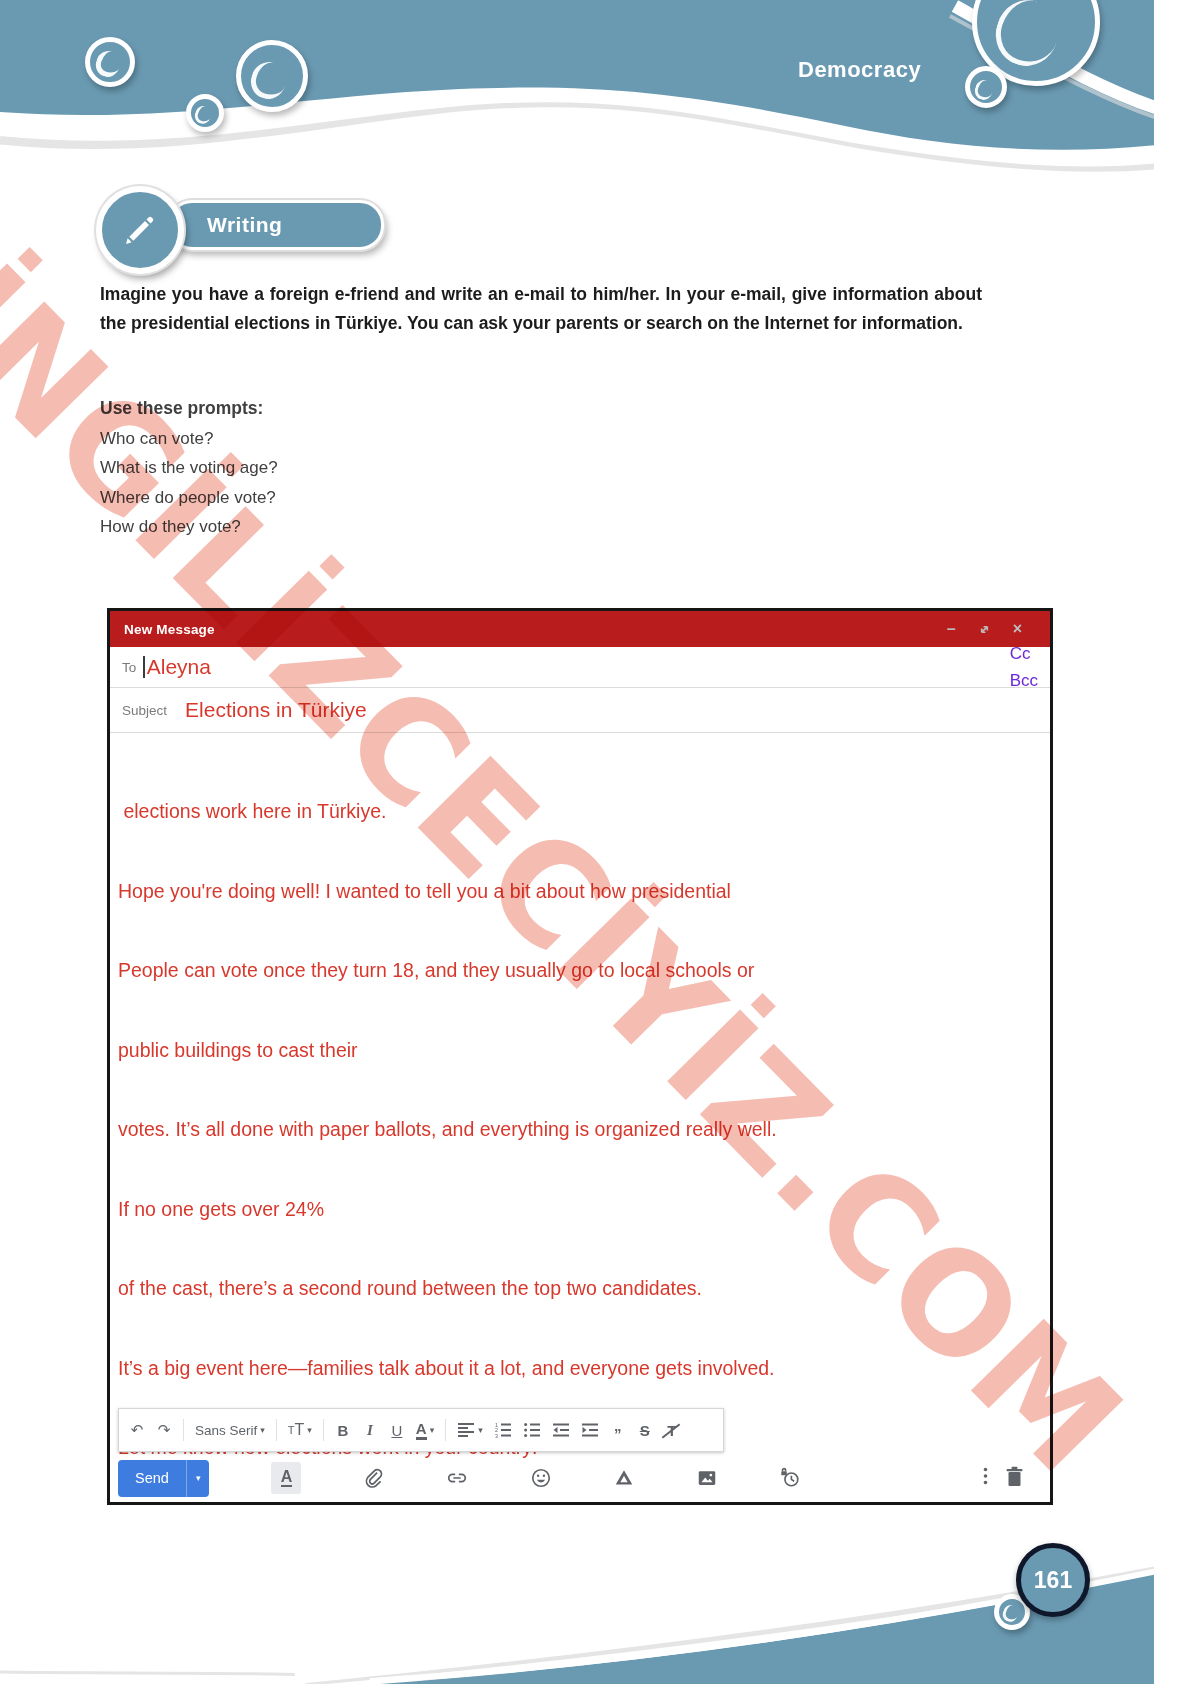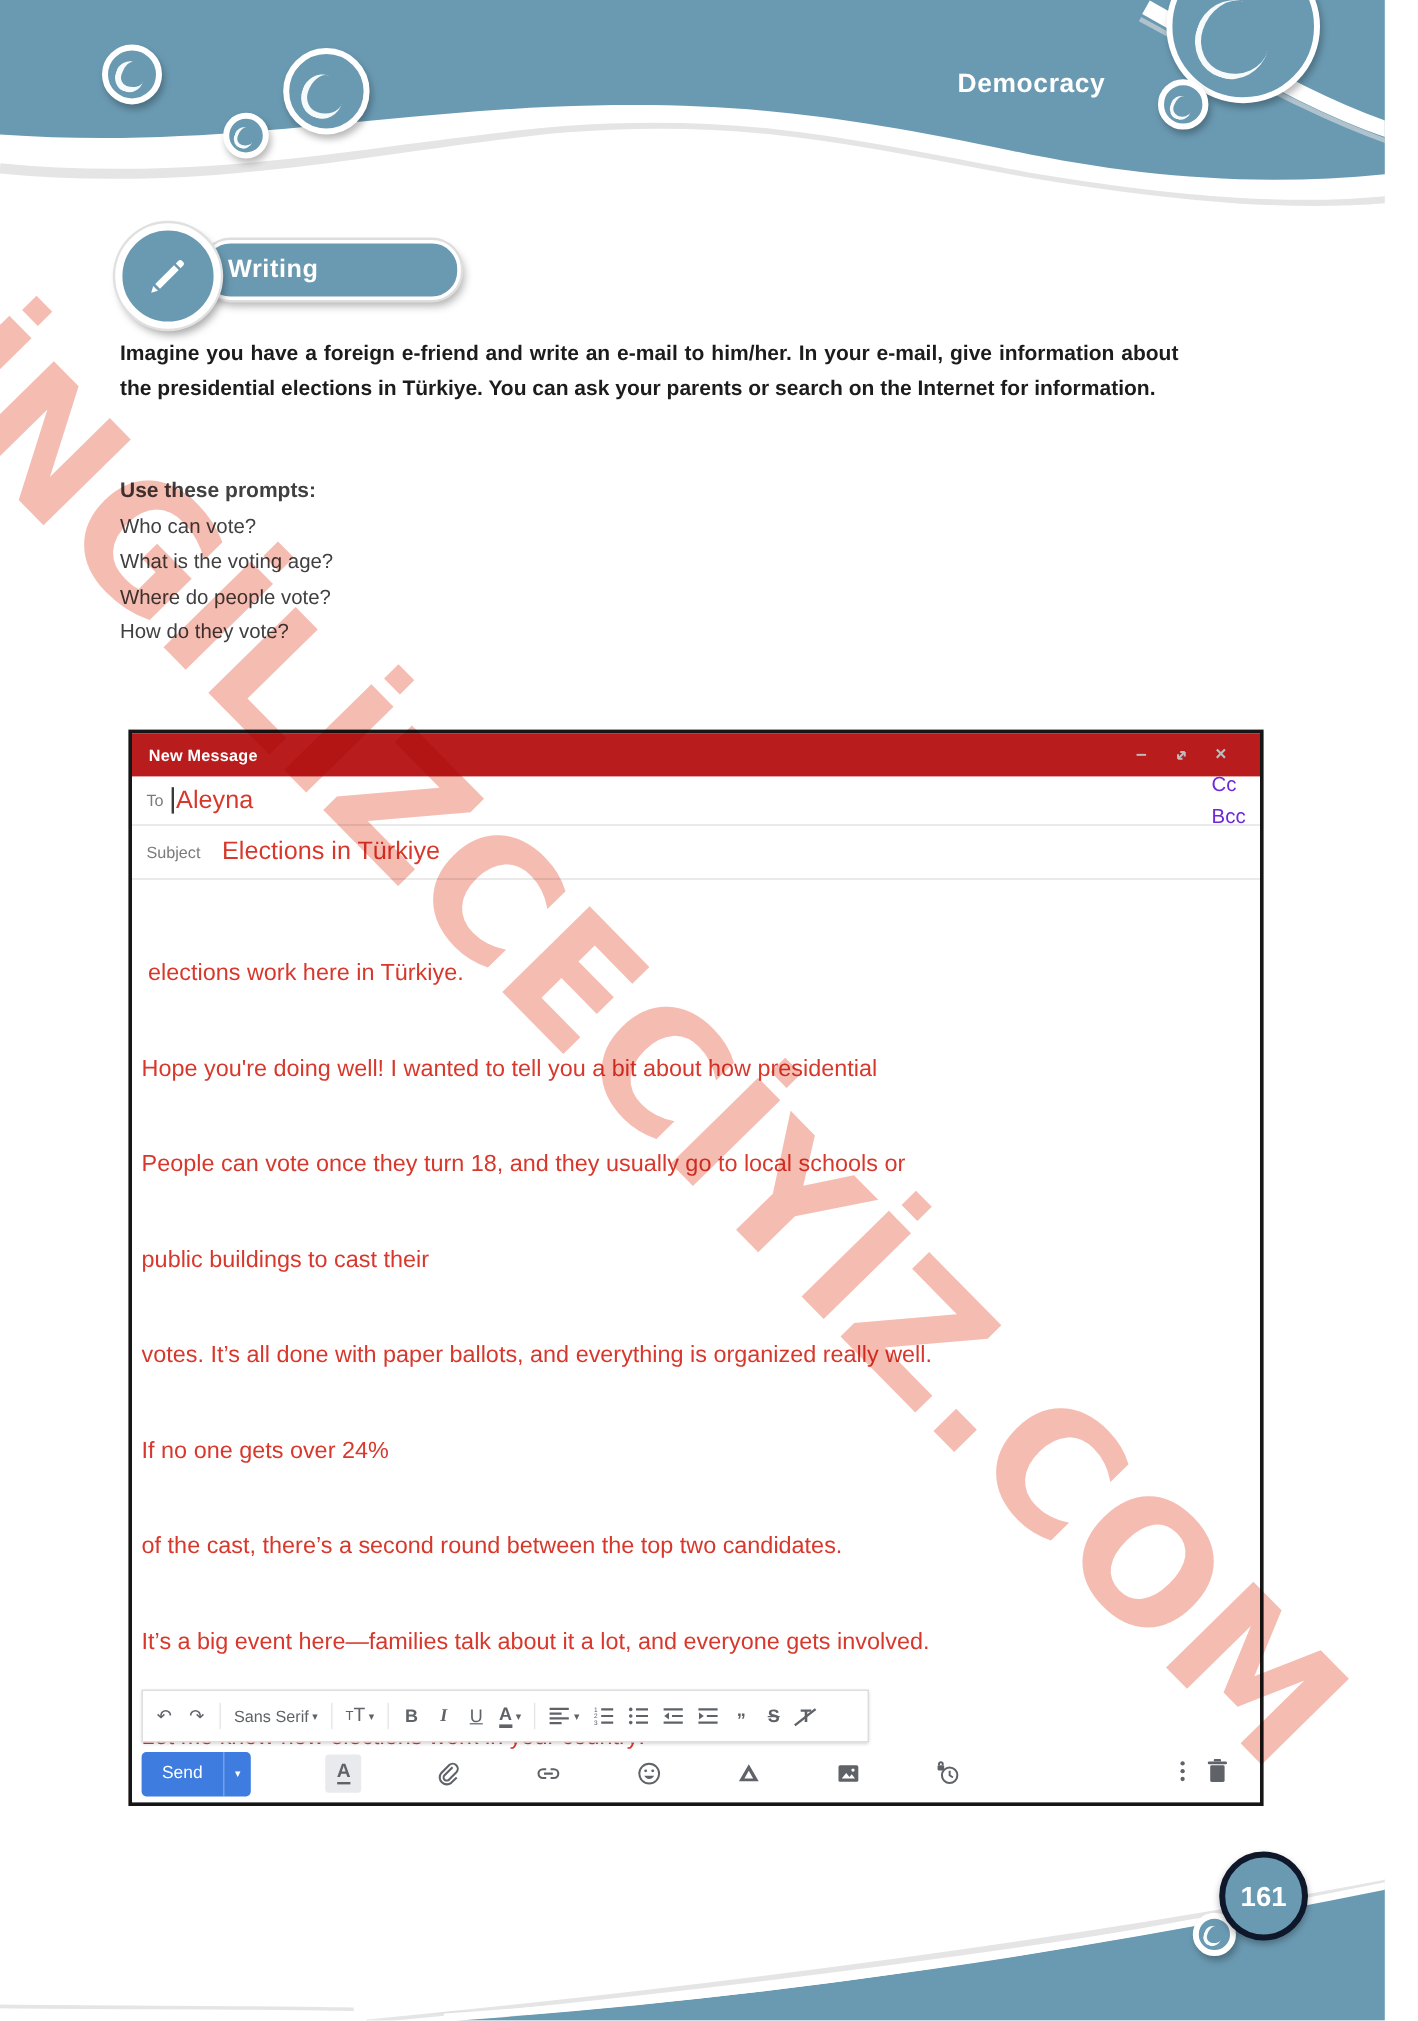--- a/index.html
+++ b/index.html
@@ -18,21 +18,21 @@
   
   .democracy{position:absolute;left:798px;top:57px;color:#fff;font-size:22px;font-weight:700;
              letter-spacing:.5px;}
 
   
   .badge-wrap{position:absolute;left:96px;top:186px;width:300px;height:80px;}
   .badge-pill{position:absolute;left:72px;top:14px;width:210px;height:44px;border-radius:24px;
               background:#6a9ab2;border:3px solid #fff;
               box-shadow:0 0 0 2px #dedede,3px 5px 7px rgba(0,0,0,.3);
               display:flex;align-items:center;}
-  .badge-pill span{color:#fff;font-size:21px;font-weight:700;letter-spacing:.5px;margin-left:19px;}
+  .badge-pill span{color:#fff;font-size:21px;font-weight:700;letter-spacing:.5px;margin-left:36px;}
   .badge-circle{position:absolute;left:0;top:0;width:76px;height:76px;border-radius:50%;
               background:#6a9ab2;border:6px solid #fff;
               box-shadow:0 0 0 2px #e0e0e0,3px 5px 7px rgba(0,0,0,.35);
               display:flex;align-items:center;justify-content:center;}
 
   
   .instructions{position:absolute;left:100px;top:280px;width:882px;color:#1c1c1c;
                 font-size:17.5px;font-weight:700;line-height:29px;text-align:justify;}
   .prompts{position:absolute;left:100px;top:394px;color:#404040;font-size:17px;line-height:29.5px;}
   .prompts .head{font-weight:700;font-size:17.5px;}

